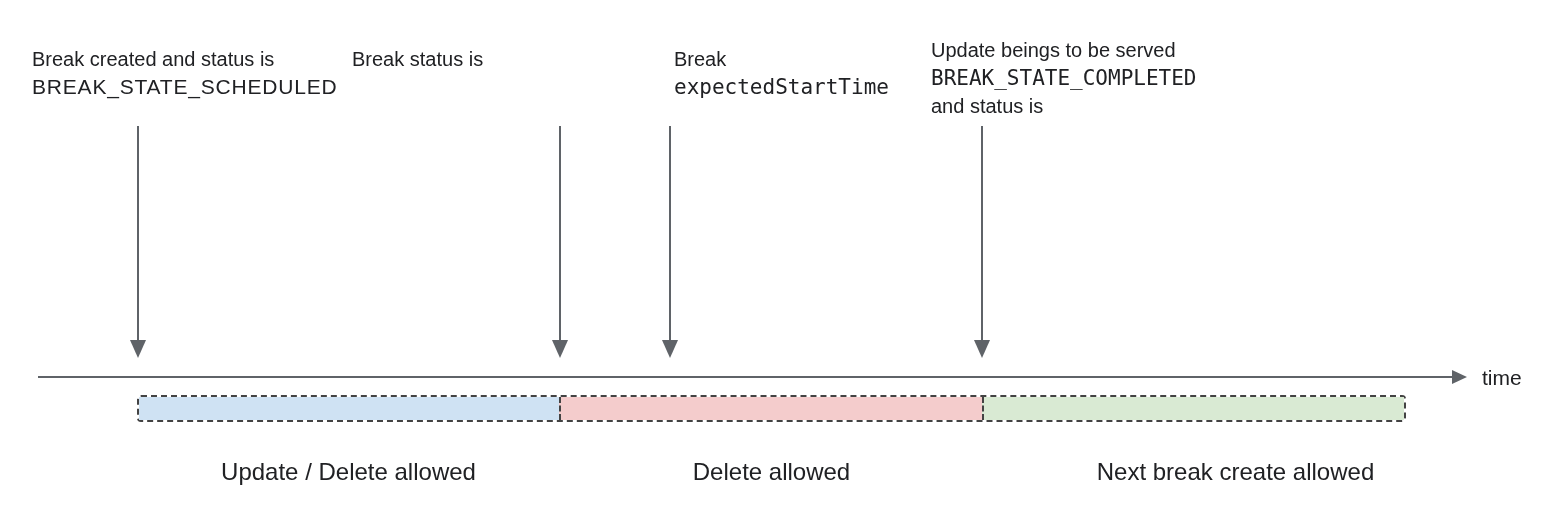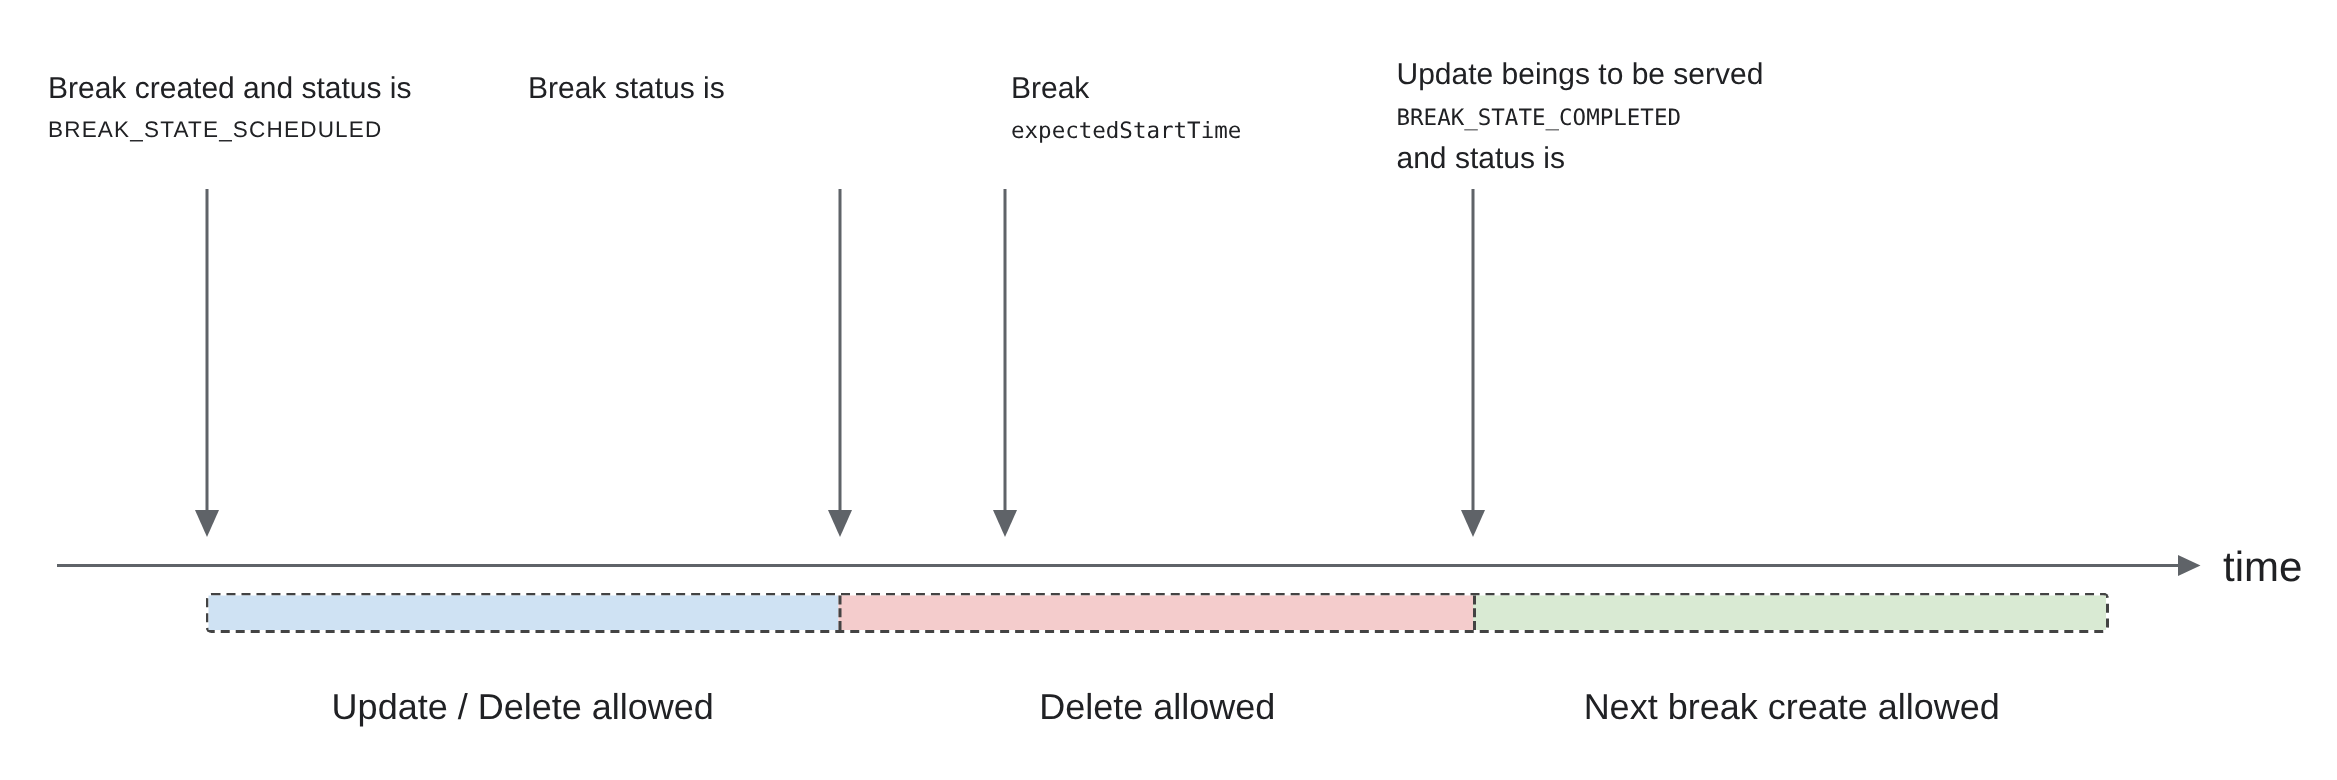--- a/index.html
+++ b/index.html
@@ -17,21 +17,21 @@
   }
   .annotation {
     position: absolute;
     font-size: 20px;
     line-height: 28px;
     white-space: nowrap;
   }
   .annotation .line { display: block; }
   .annotation .code {
     font-family: "DejaVu Sans Mono", monospace;
-    font-size: 15px;
+    font-size: 21px;
   }
   .annotation .code-sans {
     font-family: "Liberation Sans", sans-serif;
     letter-spacing: 0.8px;
   }
   
   .v-arrow {
     position: absolute;
     top: 126px;
     width: 0;
@@ -74,21 +74,21 @@
     width: 0;
     height: 0;
     border-top: 7px solid transparent;
     border-bottom: 7px solid transparent;
     border-left: 15px solid #5f6368;
   }
   .time-label {
     position: absolute;
     left: 1482px;
     top: 364px;
-    font-size: 28px;
+    font-size: 21px;
     line-height: 28px;
   }
   
   .segment-bar {
     position: absolute;
     left: 137px;
     top: 395px;
     width: 1269px;
     height: 27px;
     box-sizing: border-box;
@@ -102,21 +102,21 @@
   .segment-caption {
     position: absolute;
     top: 458px;
     width: 423px;
     text-align: center;
     font-size: 24px;
     line-height: 28px;
   }
   .caption-1 { left: 137px; }
   .caption-2 { left: 560px; text-align: center; }
-  .caption-3 { left: 983px; }
+  .caption-3 { left: 1024px; }
 </style>
 </head>
 <body>
 
 <div class="annotation" style="left:32px; top:45px;">
   <span class="line">Break created and status is</span>
   <span class="line code code-sans">BREAK_STATE_SCHEDULED</span>
 </div>
 
 <div class="annotation" style="left:352px; top:45px;">

